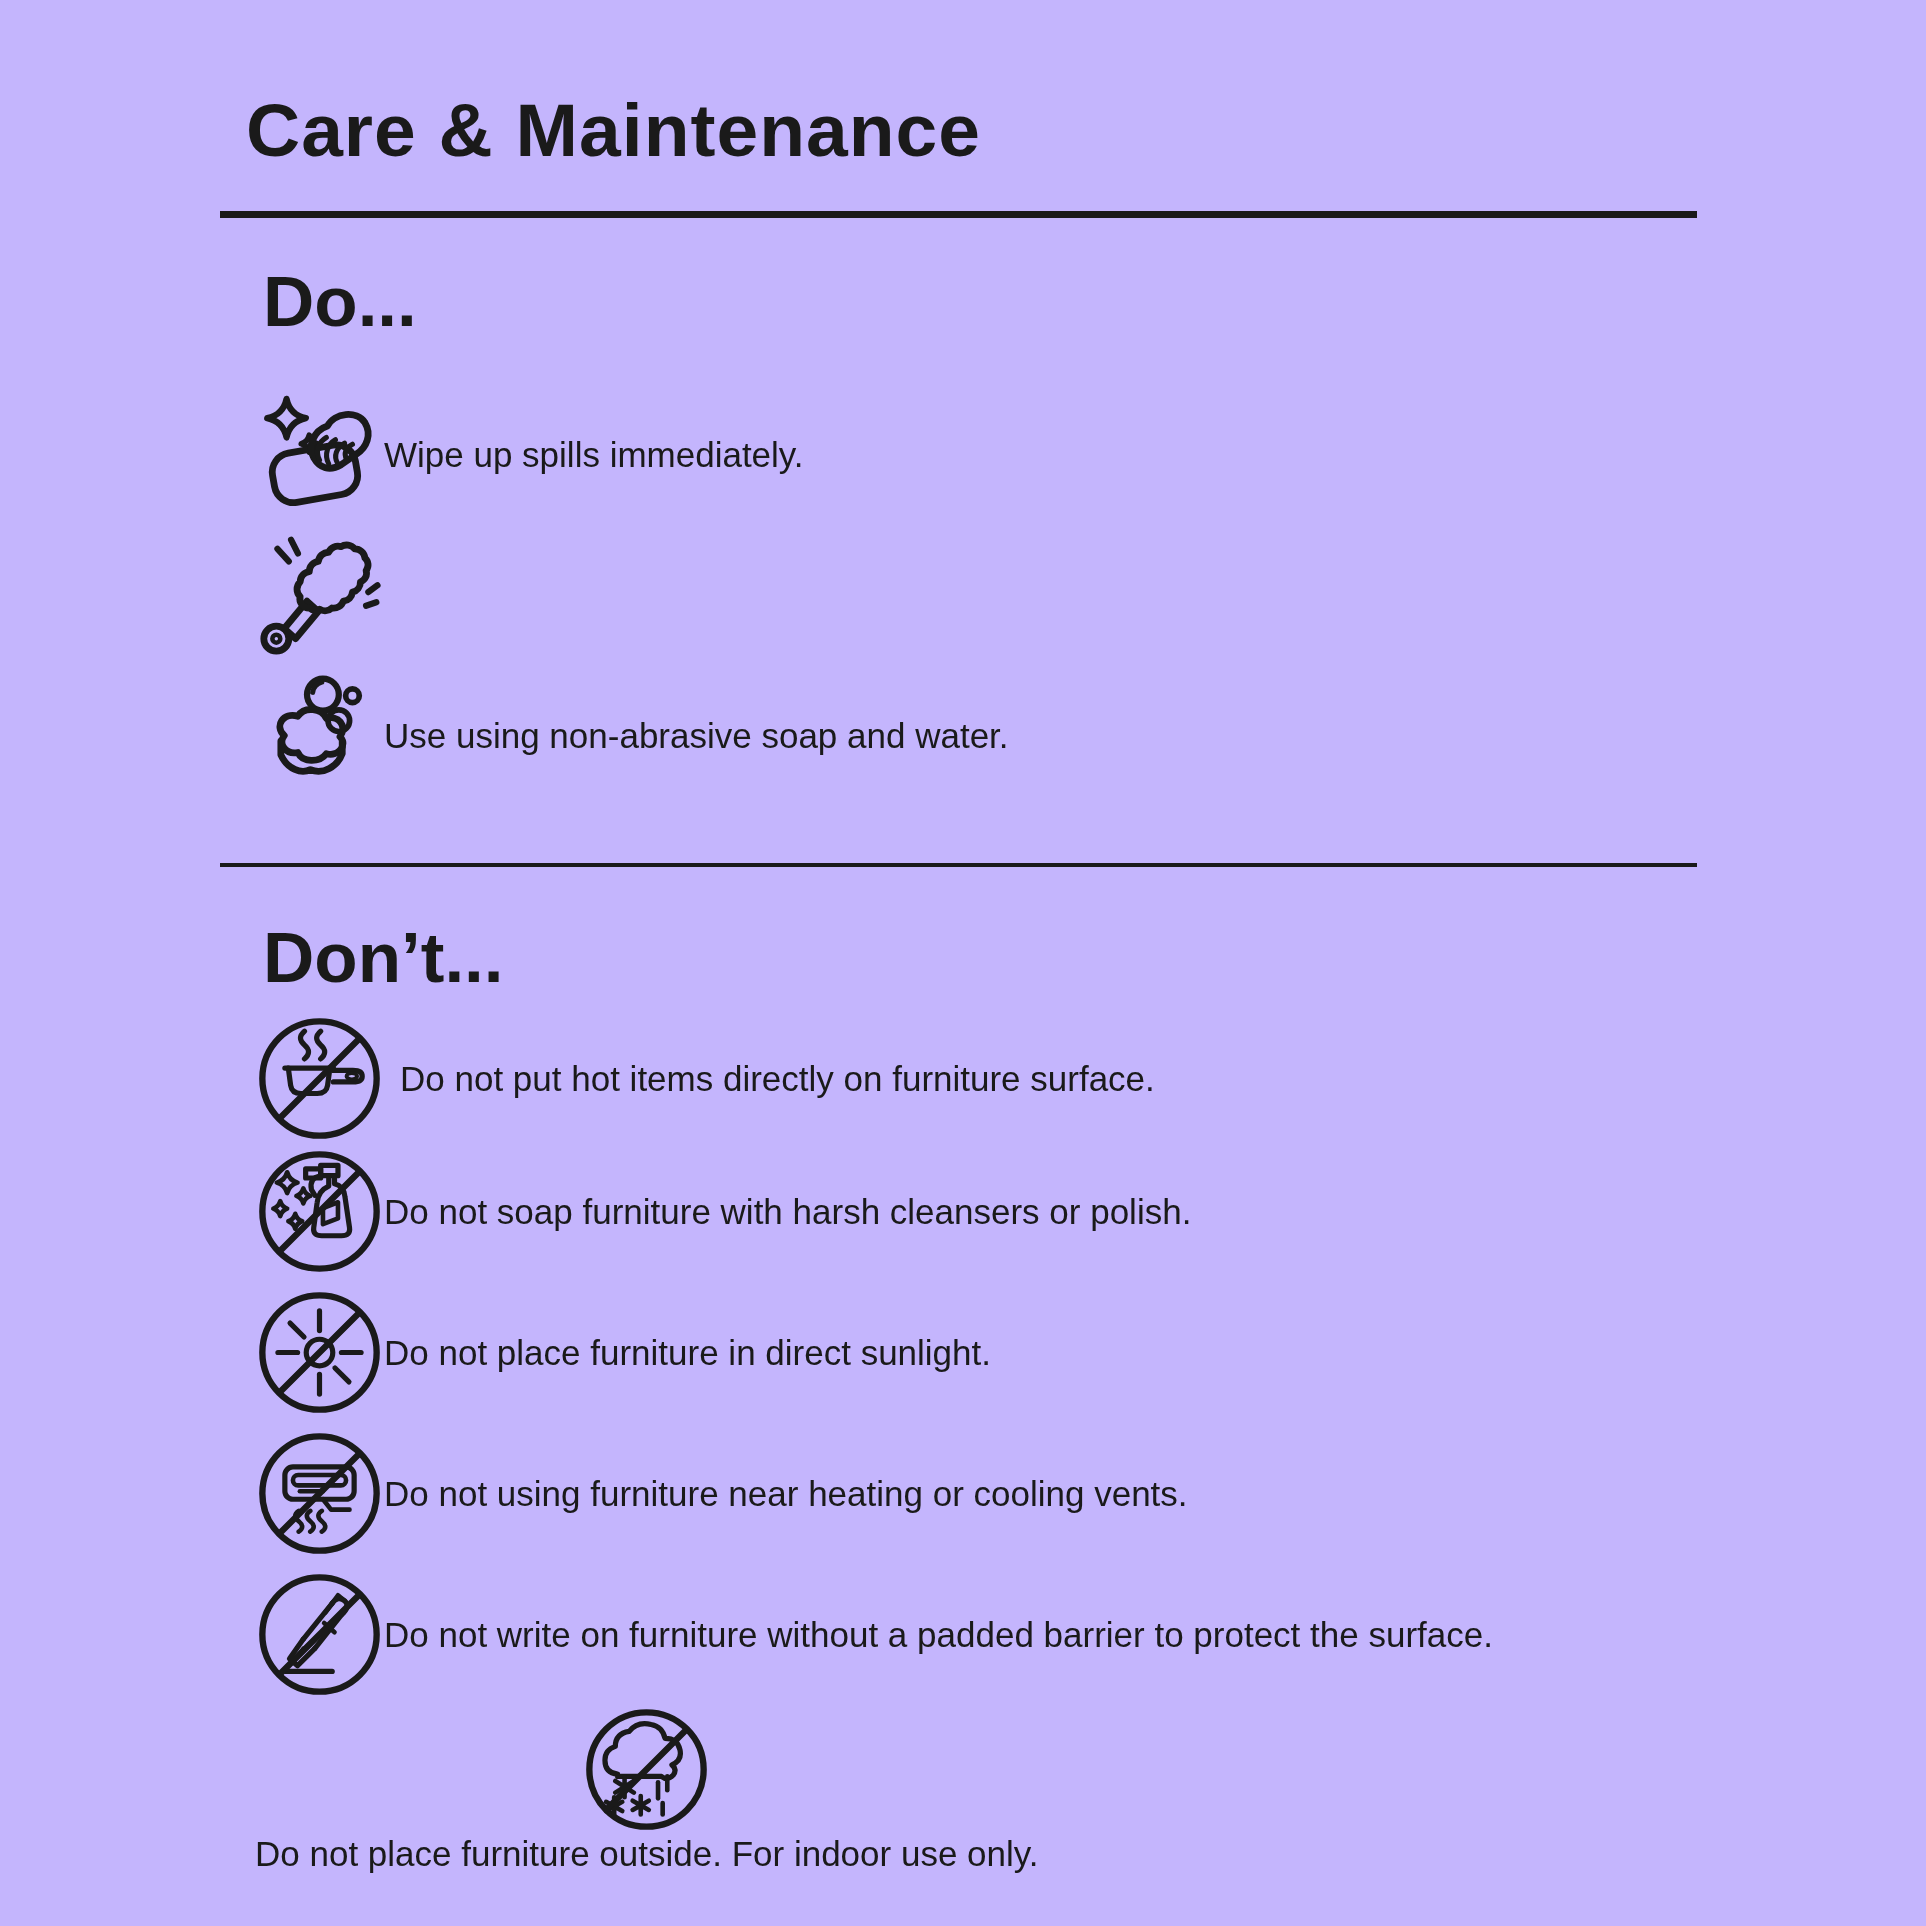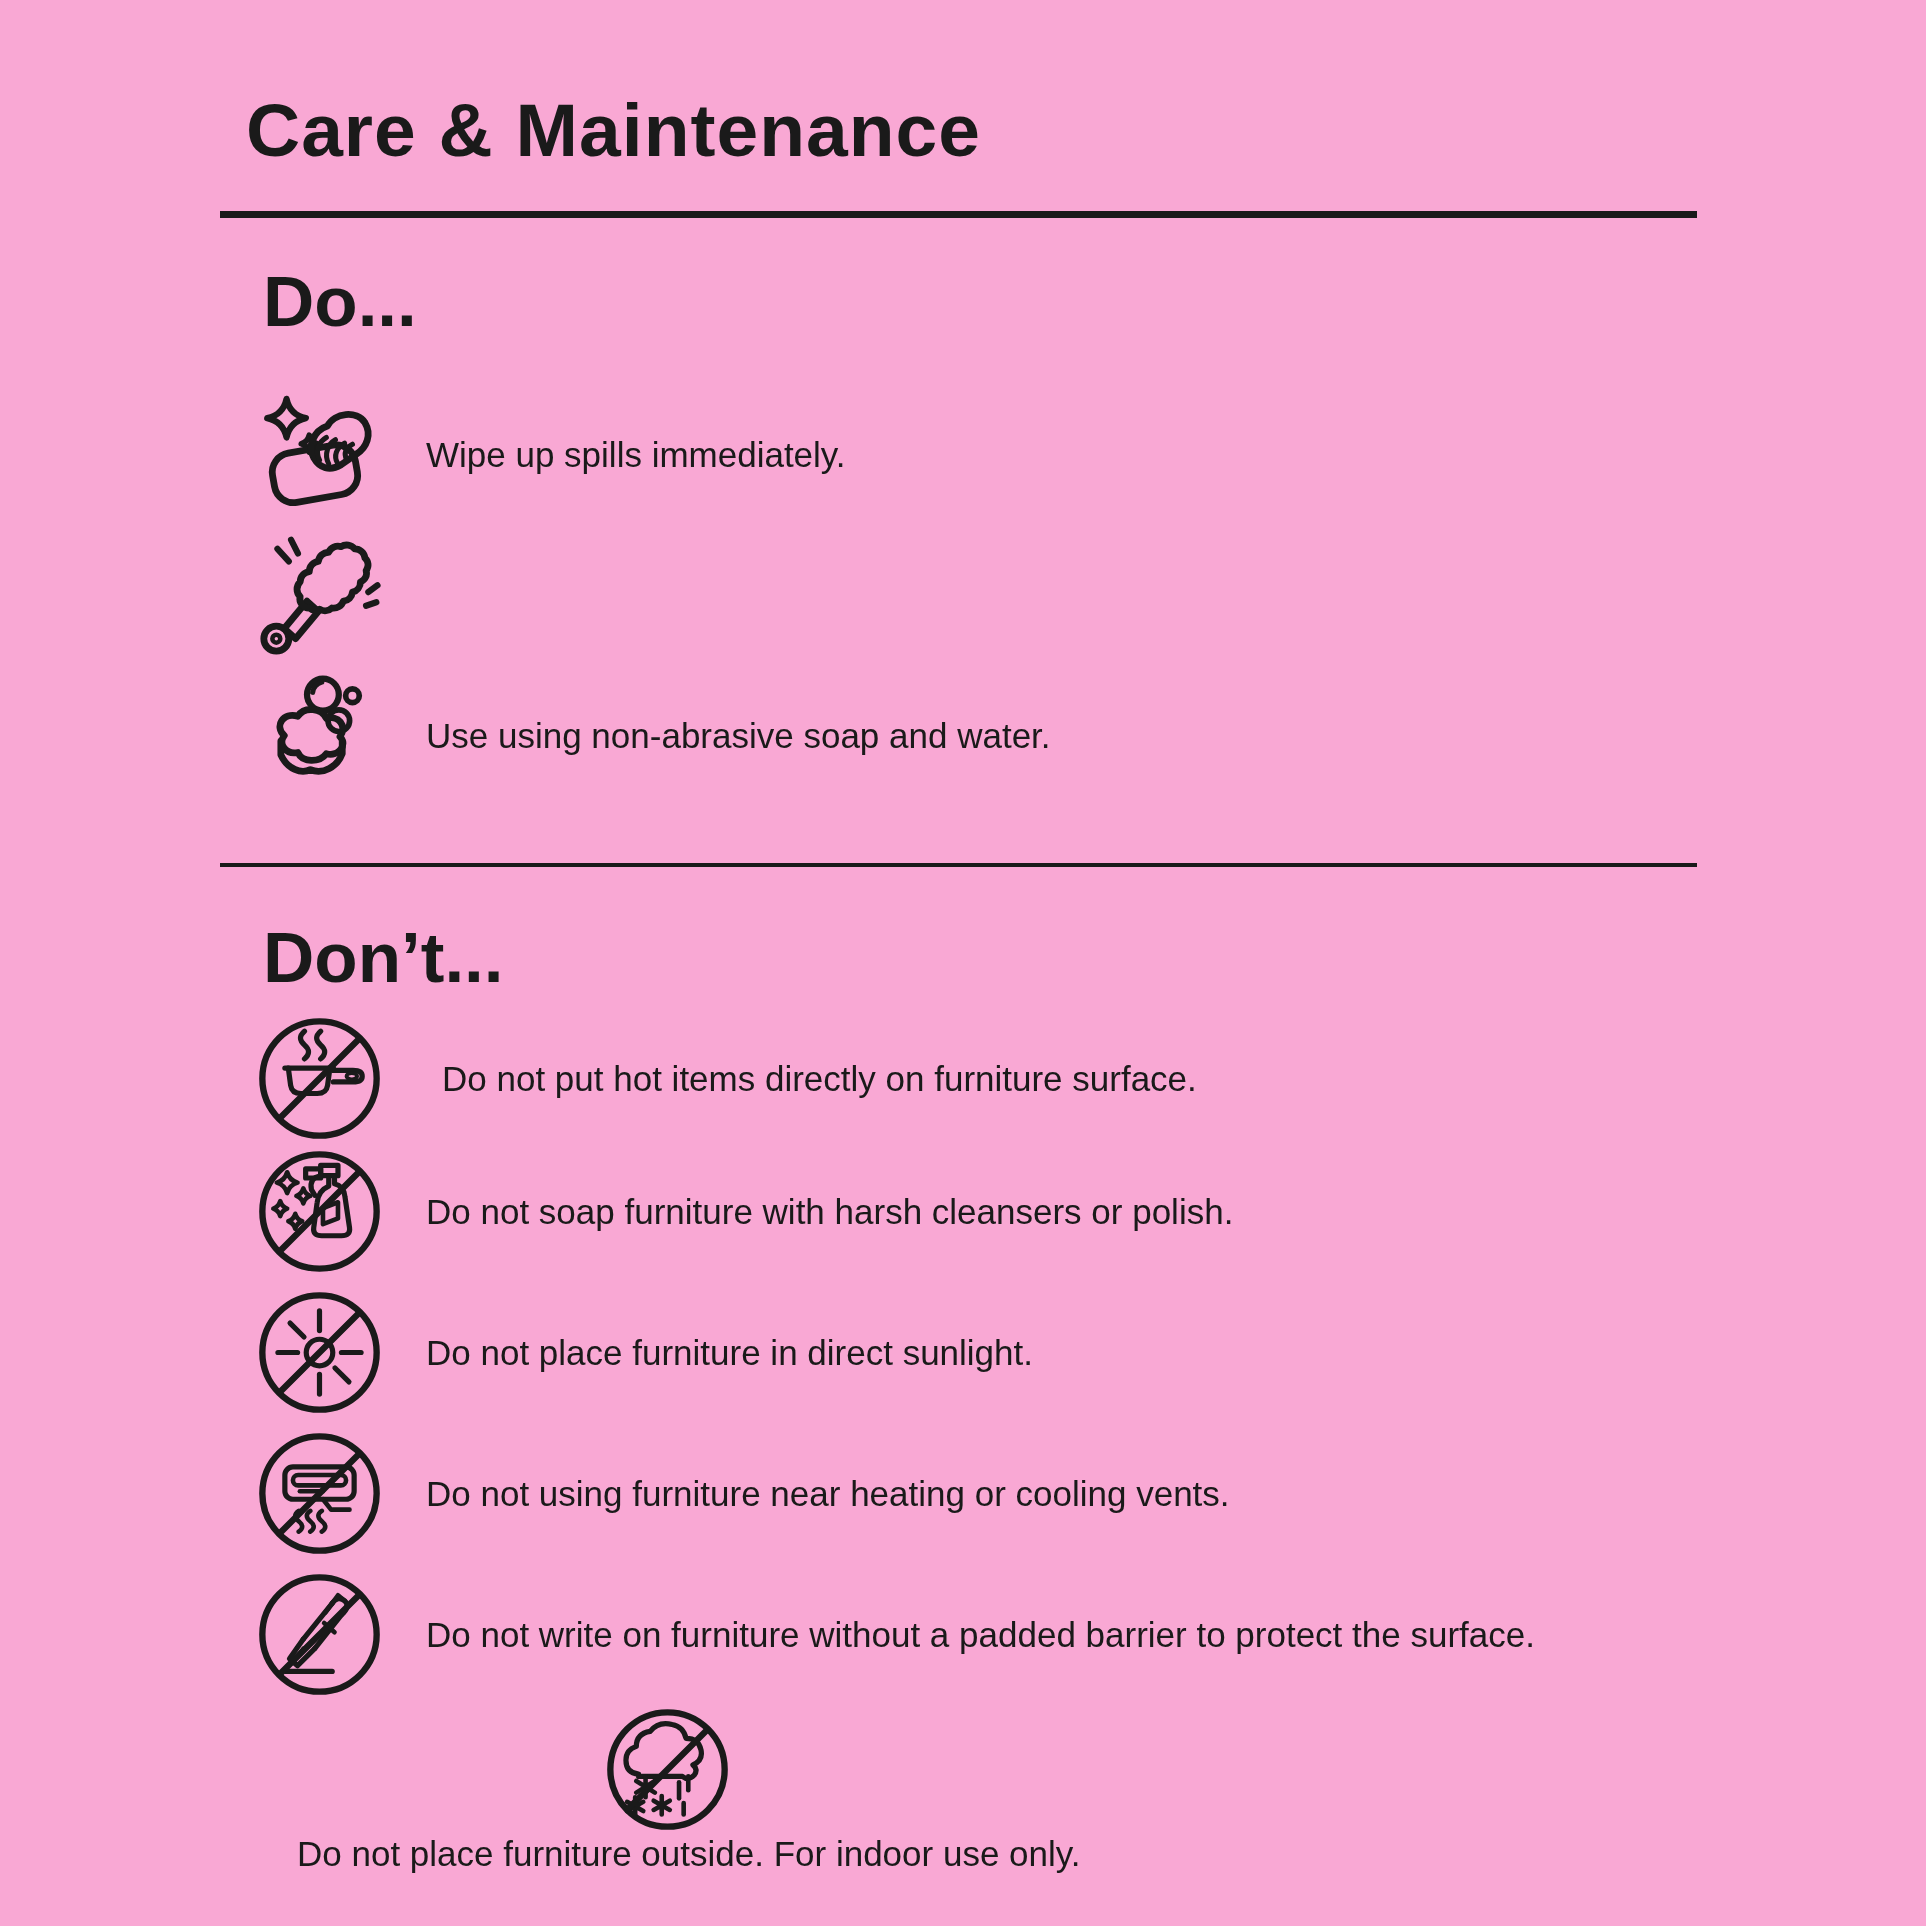--- a/index.html
+++ b/index.html
@@ -1,19 +1,19 @@
 <!DOCTYPE html>
 <html><head>
 <meta charset="utf-8">
 <style>
   html,body{margin:0;padding:0;background:#ffffff;}
   .page{
     position:relative;
     width:1927px;height:1927px;
-    background:#f9a8d4;
+    background:#c4b5fd;
     color:#1a1a1a;
     font-family:"Liberation Sans", sans-serif;
     overflow:hidden;
   }
   .page-title{
     position:absolute;left:246px;top:87px;
     font-size:75px;font-weight:700;letter-spacing:1px;
   }
   .rule{position:absolute;left:220px;width:1477px;background:#1a1a1a;}
   .rule-thick{top:211px;height:7px;}
@@ -29,21 +29,20 @@
     display:flex;align-items:center;
     height:141px;
   }
   .icon-cell{
     width:129px;height:141px;
     display:flex;align-items:center;justify-content:center;
     flex:0 0 129px;
   }
   .icon-cell svg{display:block;}
   .row-text{
-    margin-left:42px;
     font-size:35px;
     white-space:nowrap;
     color:#1a1a1a;
     text-align:center;
   }
   
   .do-0{top:384px;} .do-1{top:525px;} .do-2{top:665px;}
   
   .dont-0{top:1008px;gap:16px;} .dont-1{top:1141px;} .dont-2{top:1282px;}
   .dont-3{top:1423px;} .dont-4{top:1564px;} .dont-5{top:1705px;flex-direction:column;}

